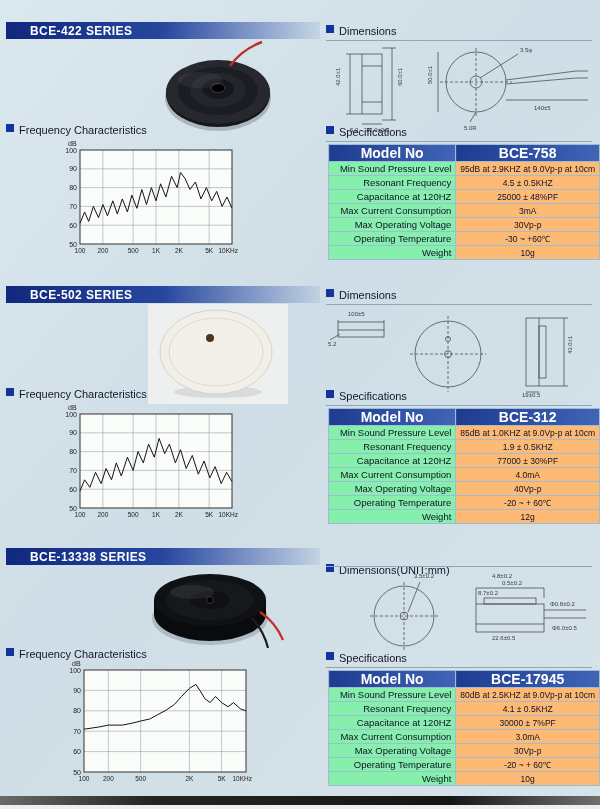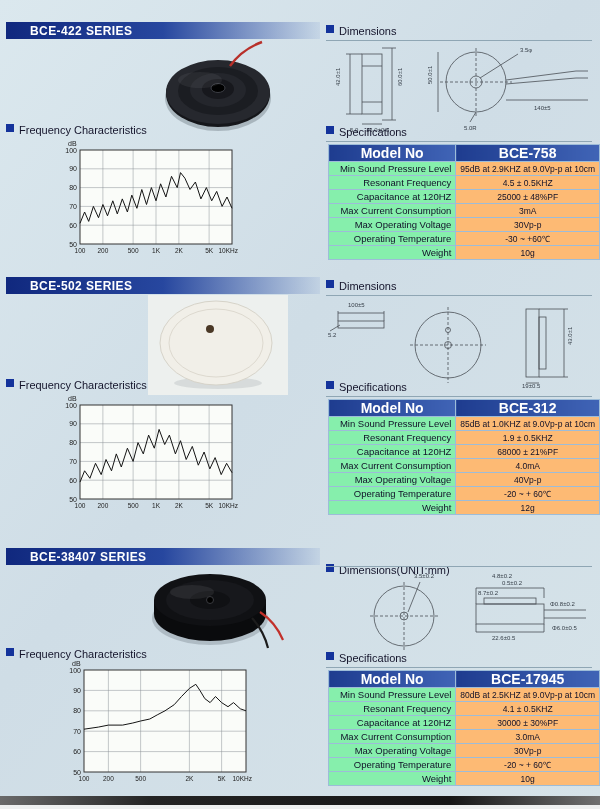--- a/index.html
+++ b/index.html
@@ -167,21 +167,21 @@
             <td class="val">-30 ~ +60℃</td>
           </tr>
           <tr>
             <td class="key">Weight</td>
             <td class="val">10g</td>
           </tr>
         </tbody>
       </table>
   </div>
 
-  <div class="section" style="top:277px">
+  <div class="section" style="top:286px">
     <div class="series-bar">
       <span class="series-title">BCE-502 SERIES</span>
     </div>
 
     <svg class="photo" style="left:148px;top:18px" width="140" height="100">
       <g>
         <rect x="0" y="0" width="140" height="100" fill="#edf0ee"></rect>
         <ellipse cx="70" cy="88" rx="44" ry="6" fill="rgba(60,70,80,0.12)"></ellipse>
         <ellipse cx="68" cy="48" rx="56" ry="42" fill="#f1efe8" stroke="#d6d3c9" stroke-width="1"></ellipse>
         <ellipse cx="68" cy="48" rx="47" ry="34" fill="none" stroke="#ddd9cf" stroke-width="1"></ellipse>
@@ -273,21 +273,21 @@
           <tr>
             <td class="key">Min Sound Pressure Level</td>
             <td class="val">85dB at 1.0KHZ at 9.0Vp-p at 10cm</td>
           </tr>
           <tr>
             <td class="key">Resonant Frequency</td>
             <td class="val">1.9 ± 0.5KHZ</td>
           </tr>
           <tr>
             <td class="key">Capacitance at 120HZ</td>
-            <td class="val">68000 ± 21%PF</td>
+            <td class="val">77000 ± 30%PF</td>
           </tr>
           <tr>
             <td class="key">Max Current Consumption</td>
             <td class="val">4.0mA</td>
           </tr>
           <tr>
             <td class="key">Max Operating Voltage</td>
             <td class="val">40Vp-p</td>
           </tr>
           <tr>
@@ -297,21 +297,21 @@
           <tr>
             <td class="key">Weight</td>
             <td class="val">12g</td>
           </tr>
         </tbody>
       </table>
   </div>
 
   <div class="section" style="top:548px">
     <div class="series-bar">
-      <span class="series-title">BCE-38407 SERIES</span>
+      <span class="series-title">BCE-13338 SERIES</span>
     </div>
 
     <svg class="photo" style="left:148px;top:12px" width="140" height="100">
       <g>
         <ellipse cx="62" cy="58" rx="58" ry="27" fill="rgba(40,50,60,0.2)"></ellipse>
         <path d="M6,40 L6,54 A56,27 0 0,0 118,54 L118,40 Z" fill="#0a0b0d"></path>
         <ellipse cx="62" cy="40" rx="56" ry="26" fill="#101114"></ellipse>
         <ellipse cx="62" cy="40" rx="44" ry="20" fill="#17181c"></ellipse>
         <ellipse cx="62" cy="40" rx="20" ry="9" fill="#101114"></ellipse>
         <circle cx="62" cy="40" r="3.5" fill="#000" stroke="#3a3b40" stroke-width="1"></circle>
@@ -403,21 +403,21 @@
           <tr>
             <td class="key">Min Sound Pressure Level</td>
             <td class="val">80dB at 2.5KHZ at 9.0Vp-p at 10cm</td>
           </tr>
           <tr>
             <td class="key">Resonant Frequency</td>
             <td class="val">4.1 ± 0.5KHZ</td>
           </tr>
           <tr>
             <td class="key">Capacitance at 120HZ</td>
-            <td class="val">30000 ± 30%PF</td>
+            <td class="val">30000 ± 7%PF</td>
           </tr>
           <tr>
             <td class="key">Max Current Consumption</td>
             <td class="val">3.0mA</td>
           </tr>
           <tr>
             <td class="key">Max Operating Voltage</td>
             <td class="val">30Vp-p</td>
           </tr>
           <tr>

